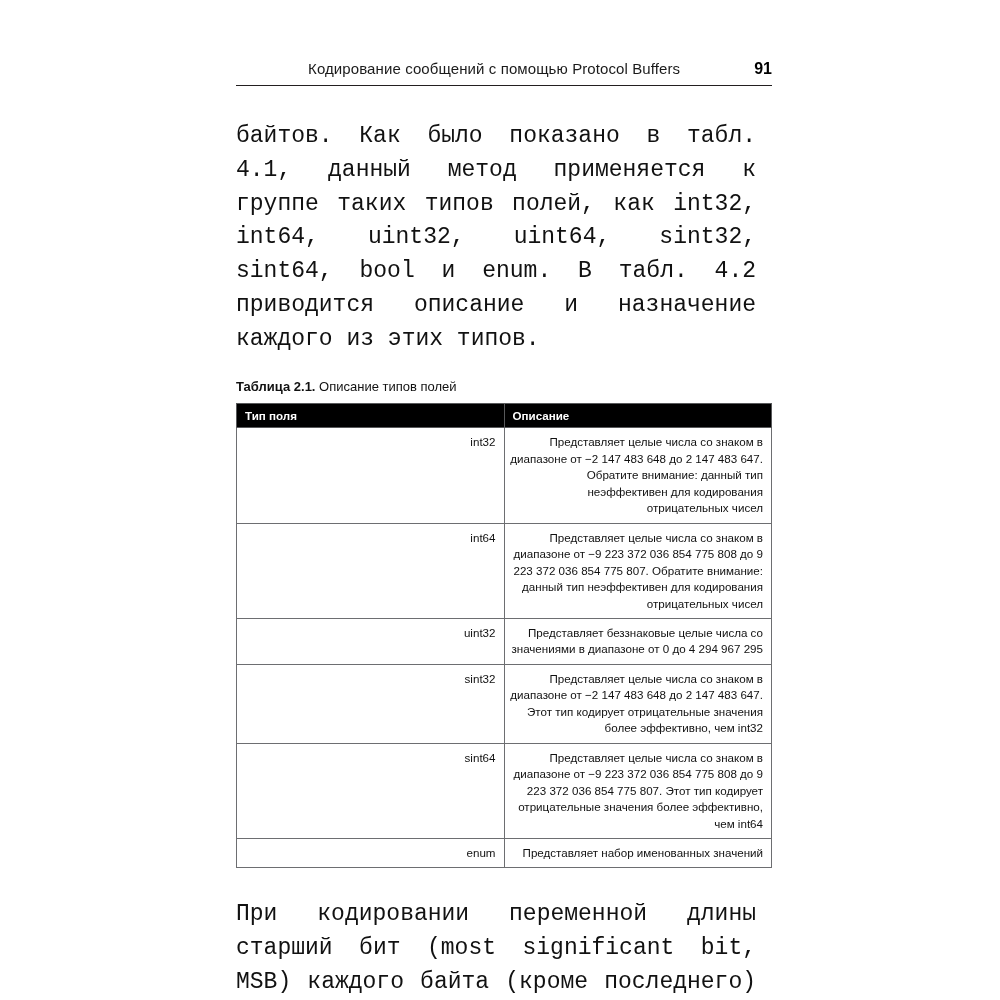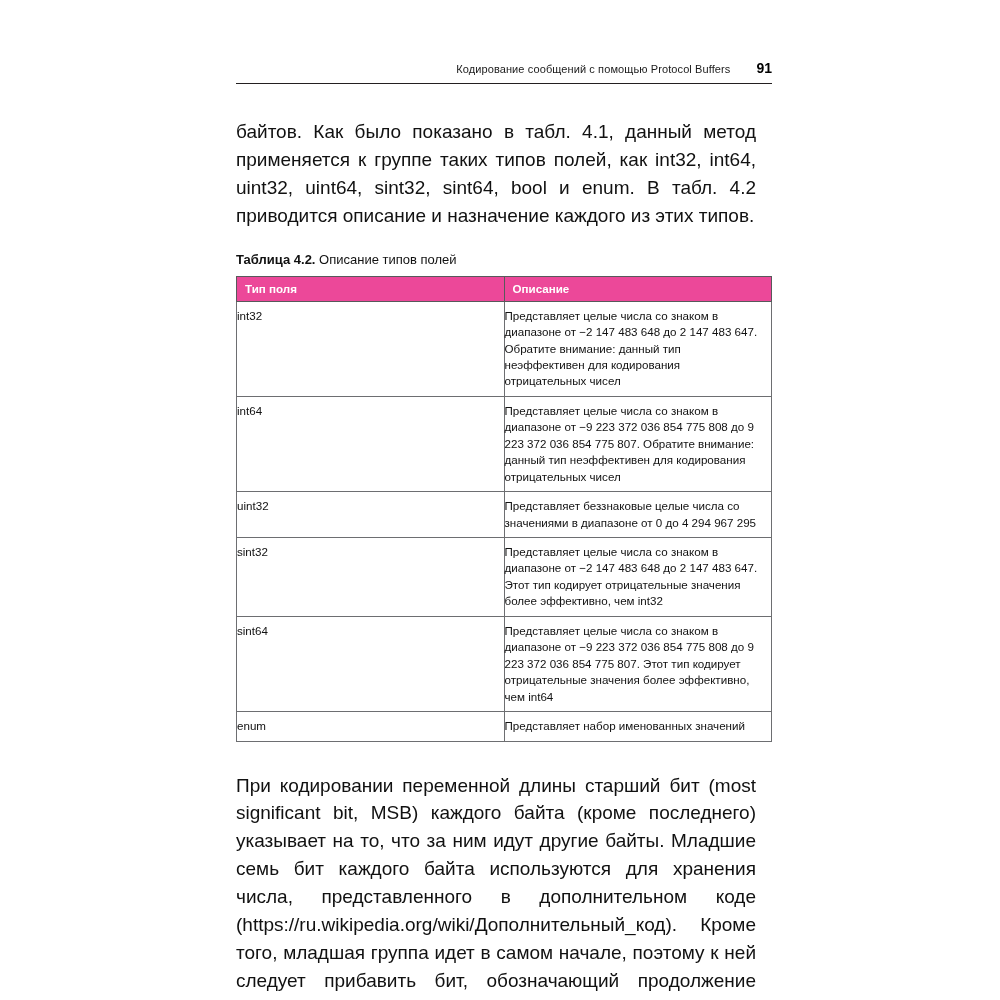--- a/index.html
+++ b/index.html
@@ -24,39 +24,40 @@
   
   .header {
     display: flex;
     align-items: baseline;
     justify-content: flex-end;
     gap: 26px;
     padding-bottom: 7px;
   }
   .header-title {
     font-family: "Liberation Sans", sans-serif;
-    font-size: 11px;
+    font-size: 15px;
     letter-spacing: 0.1px;
     color: #1a1a1a;
   }
   .header-pageno {
     font-family: "Liberation Sans", sans-serif;
-    font-size: 14px;
+    font-size: 16px;
     font-weight: bold;
     color: #000000;
+    margin-left: 48px;
   }
   .header-rule {
     border-bottom: 1.6px solid #231f20;
     margin-bottom: 34px;
   }
 
   
   p.body {
-    font-family: Liberation Sans, sans-serif;
-    font-size: 19px;
+    font-family: Liberation Mono, monospace;
+    font-size: 23px;
     line-height: 1.47;
     text-align: justify;
     margin: 0 16px 20px 0;
     color: #111111;
   }
 
   
   .table-caption {
     font-family: "Liberation Sans", sans-serif;
     font-size: 13px;
@@ -71,36 +72,37 @@
   }
 
   
   table.fieldtypes {
     border-collapse: collapse;
     width: 100%;
     font-family: "Liberation Sans", sans-serif;
     table-layout: fixed;
   }
   table.fieldtypes th {
-    background: #ec4899;
+    background: #000000;
     color: #ffffff;
     font-size: 11.6px;
     font-weight: bold;
     text-align: left;
     padding: 5px 7px 5px 8px;
     border: 1px solid #58595b;
     line-height: 1.2;
   }
   table.fieldtypes td {
     border: 1px solid #6d6e71;
     font-size: 11.6px;
     line-height: 1.42;
     padding: 6px 8px 6px 0;
     vertical-align: top;
     color: #111111;
+    text-align: right;
   }
   table.fieldtypes td.type-col {
     width: 62px;
     white-space: nowrap;
   }
 
   .spacer-after-table { height: 30px; }
 </style>
 </head>
 <body>
@@ -109,21 +111,21 @@
 
   <div class="header">
     <div class="header-title">Кодирование сообщений с помощью Protocol Buffers</div>
     <div class="header-pageno">91</div>
   </div>
   <div class="header-rule"></div>
 
   <p class="body">байтов. Как было показано в табл. 4.1, данный метод применяется к группе таких типов полей, как int32, int64, uint32, uint64, sint32, sint64, bool и enum. В табл. 4.2 приводится описание и назначение каждого из этих типов.</p>
 
   <div class="table-caption">
-    <b>Таблица 4.2.</b>
+    <b>Таблица 2.1.</b>
     <span class="capt-text">Описание типов полей</span>
   </div>
 
   <table class="fieldtypes">
     <thead>
       <tr>
         <th class="type-col">Тип поля</th>
         <th>Описание</th>
       </tr>
     </thead>

